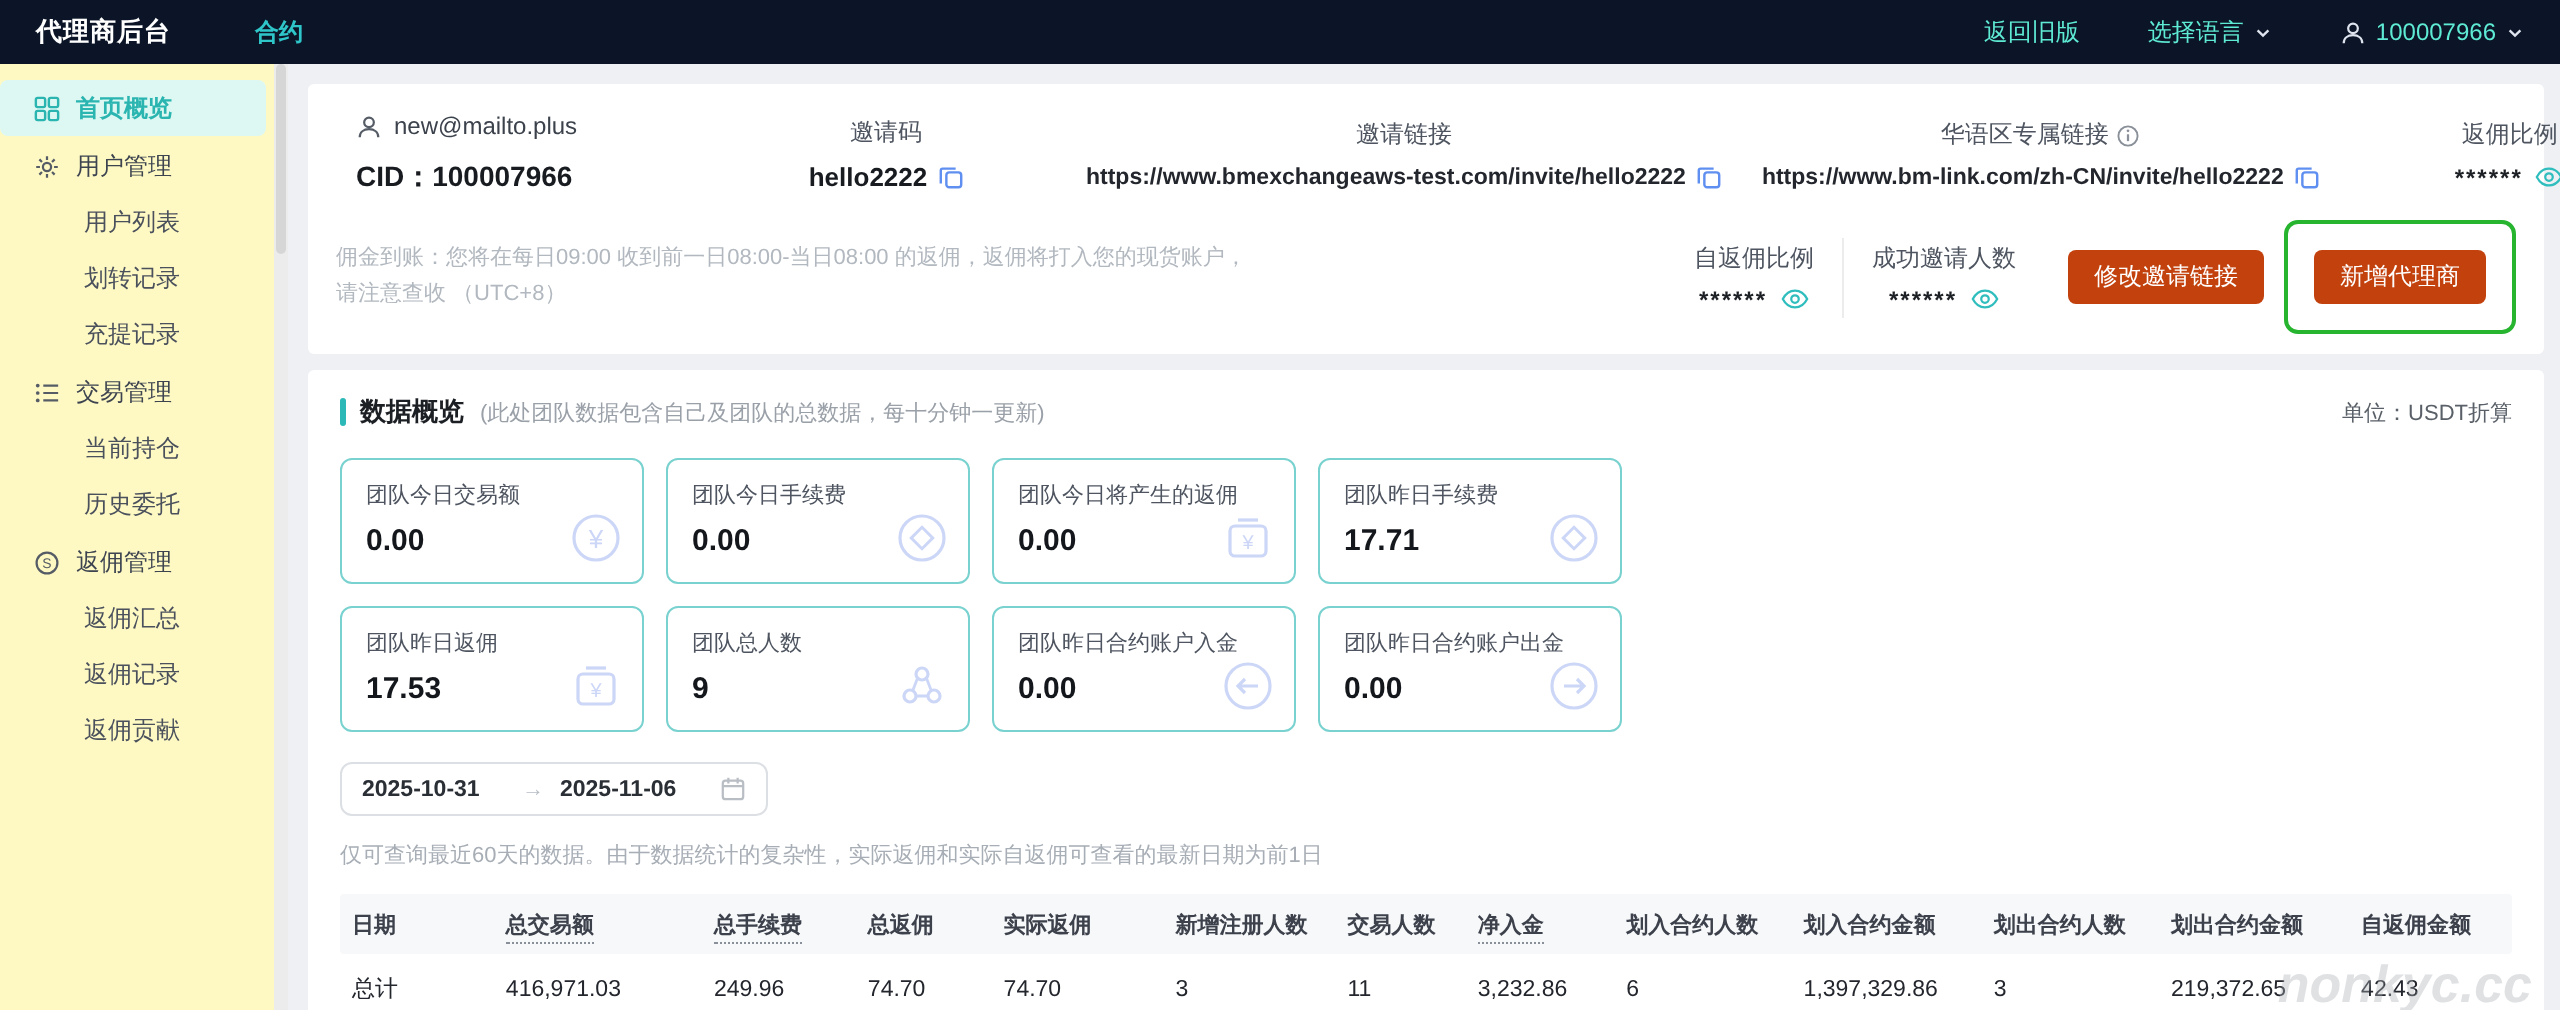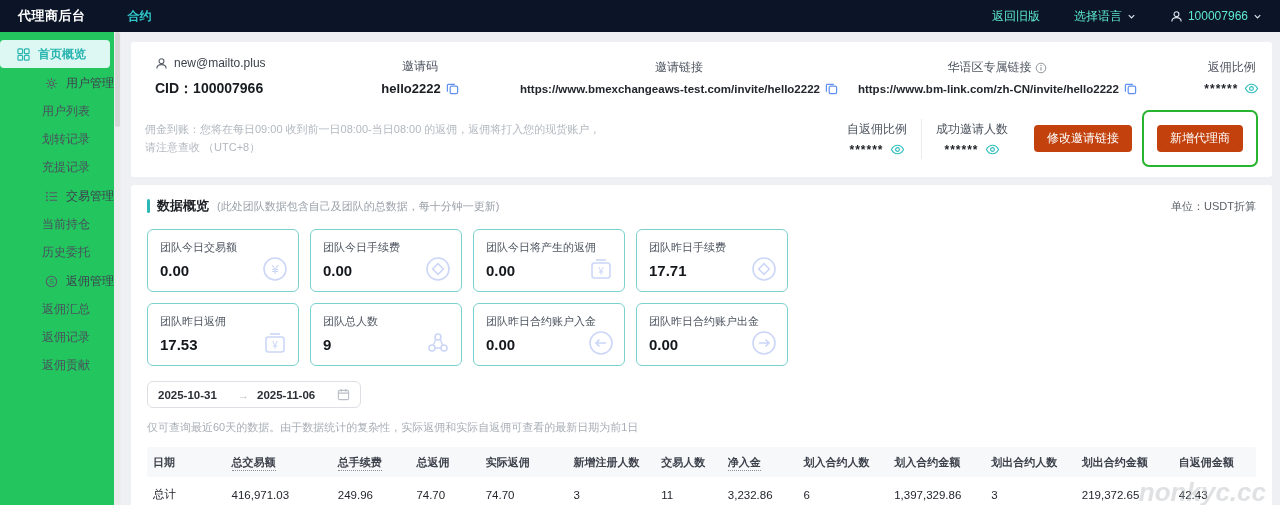--- a/index.html
+++ b/index.html
@@ -7,30 +7,30 @@
     font-family:"Liberation Sans","DejaVu Sans",sans-serif; }
   
   .topbar { height:32px; background:#0b1527; display:flex; align-items:center; padding:0 18px;text-align:right; }
   .topbar .title { color:#fff; font-size:13px; font-weight:bold; letter-spacing:.5px; }
   .topbar .nav-contract { color:#2fc6ca; font-size:12px; font-weight:bold; margin-left:42px; cursor:pointer; }
   .topbar .spacer { flex:1; }
   .topbar .right-item { color:#5eead4; font-size:12px; margin-left:34px; display:flex; align-items:center; gap:5px; cursor:pointer; }
   .chev { width:9px; height:9px; display:inline-block; }
   
   .wrap { display:flex; height:473px; }
-  .sidebar { width:114px; background:#22c55e; padding-top:8px; flex-shrink:0; }
+  .sidebar { width:137px; background:#fef9c3; padding-top:8px; flex-shrink:0; }
   .sb-scroll { width:7px; background:#ececec; flex-shrink:0; position:relative; }
   .sb-thumb { position:absolute; top:0; left:1px; width:5px; height:95px; background:#d6d6d6; border-radius:3px; }
   .content { flex:1; padding:10px 8px 0 10px; overflow:hidden; }
   
   .sb-item { height:28px; display:flex; align-items:center; font-size:12px; color:#3d4450; padding-left:17px; gap:8px; cursor:pointer; }
   .sb-item.child { padding-left:42px; color:#4a505c; }
   .sb-item.active { background:#ddf8f3; color:#2bb5b0; border-radius:4px; margin:0 4px 0 0; font-weight:bold; }
   .sb-item .ic { width:13px; height:13px; flex-shrink:0; }
-  .sb-item.parent { margin-top:1px;justify-content:flex-end; }
+  .sb-item.parent { margin-top:1px; }
   
   .panel { background:#fff; border-radius:3px; }
   .panel1 { padding:4px 14px 10px; margin-bottom:8px; }
   .info-row { display:flex; align-items:center; min-height:62px; }
   .info-col { display:flex; flex-direction:column; align-items:center; gap:6px; padding:0 10px; }
   .info-col.acct { align-items:flex-start; flex:0 0 185px; }
   .vdiv { width:1px; height:40px; background:#ececec; }
   .lbl { font-size:12px; color:#4e5560; display:flex; align-items:center; gap:4px; }
   .email-line { font-size:12px; color:#3c424c; display:flex; align-items:flex-end; gap:6px; }
   .cid { font-size:14px; font-weight:bold; color:#181b20; margin-top:4px; }

